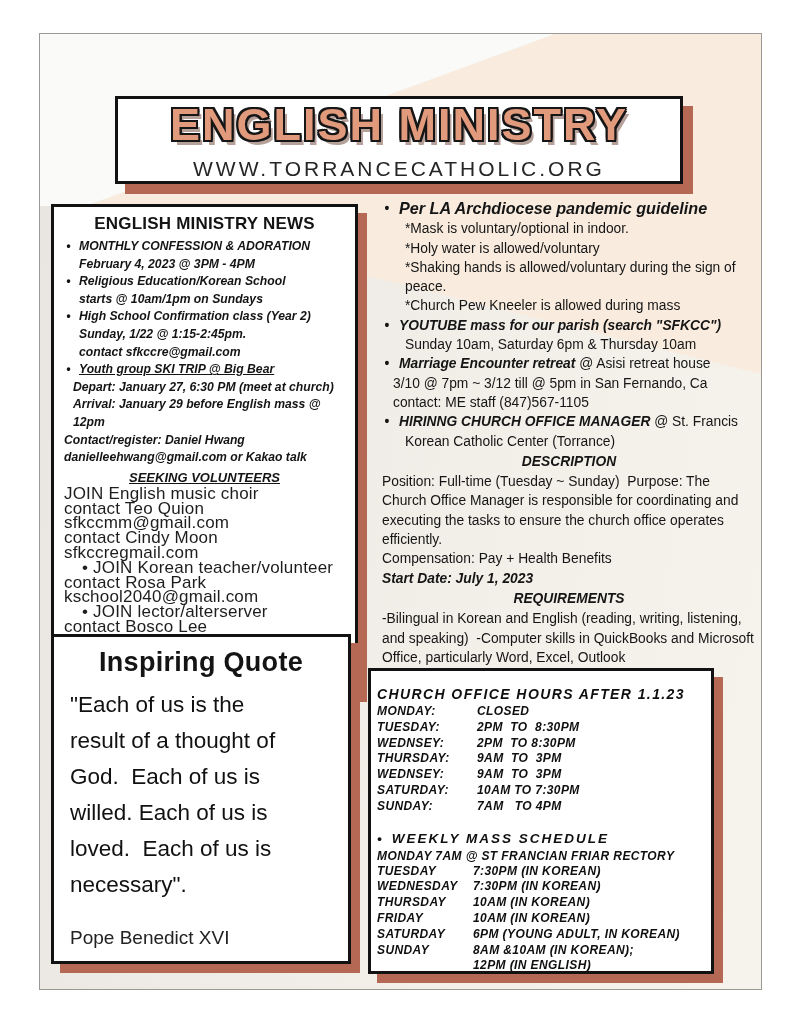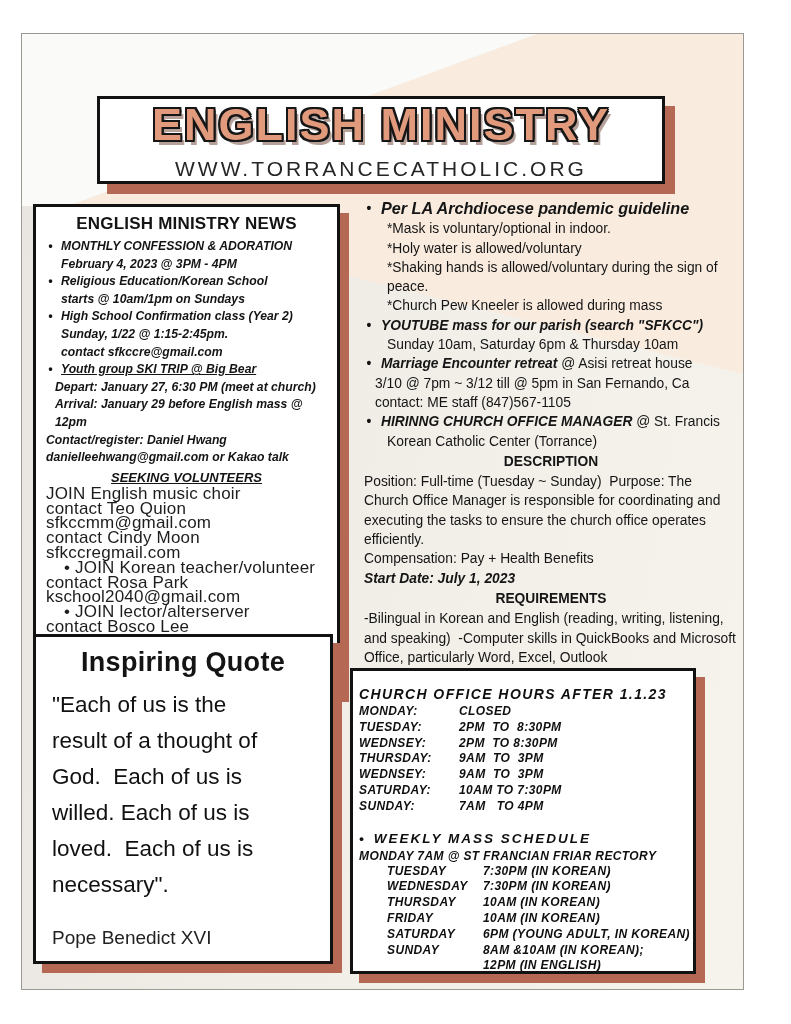--- a/index.html
+++ b/index.html
@@ -3,21 +3,21 @@
 <meta charset="utf-8">
 <style>
   html,body { margin:0; padding:0; }
   body {
     width:791px; height:1024px; position:relative;
     background:#ffffff;
     font-family:"Liberation Sans", sans-serif;
     color:#141414;
   }
   .sheet {
-    position:absolute; left:21px; top:33px; width:721px; height:955px;
+    position:absolute; left:39px; top:33px; width:721px; height:955px;
     border:1px solid #9b9995; box-sizing:content-box;
     background:linear-gradient(100deg,#e9e6e1 0%,#f2efe9 55%,#f6f3ed 100%);
     overflow:hidden;
   }
   .bg-light {
     position:absolute; inset:0; background:#fafaf8;
     clip-path:polygon(0 0, 515px 0, 46px 172px, 0 172px);
   }
   .bg-peach {
     position:absolute; inset:0; background:#f9ecdf;
@@ -56,42 +56,42 @@
   .vol-ind { padding-left:18px; }
   
   .announce { position:absolute; left:342px; top:165px; width:374px; font-size:13.8px; line-height:19.3px; color:#151515; }
   .a-item { display:flex; gap:7px; }
   .a-bullet { flex:none; width:10px; text-align:center; font-weight:700; }
   .a-body { flex:1; }
   .lead { font-weight:700; font-style:italic; }
   .lead-big { font-size:16.2px; }
   .sub { margin-left:-6px; }
   .sub-ind { margin-left:6px; }
-  .center-head { text-align:center; font-weight:700; margin:1px 0; }
+  .center-head { text-align:center; font-weight:700; font-style:italic; margin:1px 0; }
   .flow { white-space:pre-wrap; }
   .bold-it { font-weight:700; font-style:italic; }
   
   .quote-box { left:11px; top:600px; width:300px; height:330px; box-shadow:9px 9px 0 #b56955; padding:10px 16px; }
   .quote-heading { text-align:center; font-weight:700; font-size:27px; letter-spacing:.3px; }
   .quote-line { font-size:22.5px; line-height:36px; white-space:pre; color:#111; }
   .quote-lines { margin-top:9px; }
   .quote-attr { font-size:19px; margin-top:24px; color:#222; }
   
   .hours-box {
     left:328px; top:634px; width:346px; height:306px;
     box-shadow:9px 9px 0 #b56955; padding:13px 6px;
     font-weight:700; font-style:italic; font-size:12px; line-height:15.8px; letter-spacing:.4px; color:#0f0f0f;
   }
   .h-heading { font-size:14px; letter-spacing:1.4px; line-height:20px; }
   .h-row { display:grid; grid-template-columns:100px 1fr; }
   .pre { white-space:pre; }
   .mass-head-row { display:flex; gap:8px; margin-top:15px; font-size:13.5px; letter-spacing:2px; line-height:18px; }
   .m-bullet { flex:none; }
   .m-monday { line-height:16px; }
-  .m-row { display:grid; grid-template-columns:96px 1fr;margin-left:28px; }
+  .m-row { display:grid; grid-template-columns:96px 1fr; }
 </style>
 </head>
 <body>
 
 <div class="sheet">
   <div class="bg-light"></div>
   <div class="bg-peach"></div>
 
   <div class="box title-box">
     <div class="main-title">ENGLISH MINISTRY</div>

